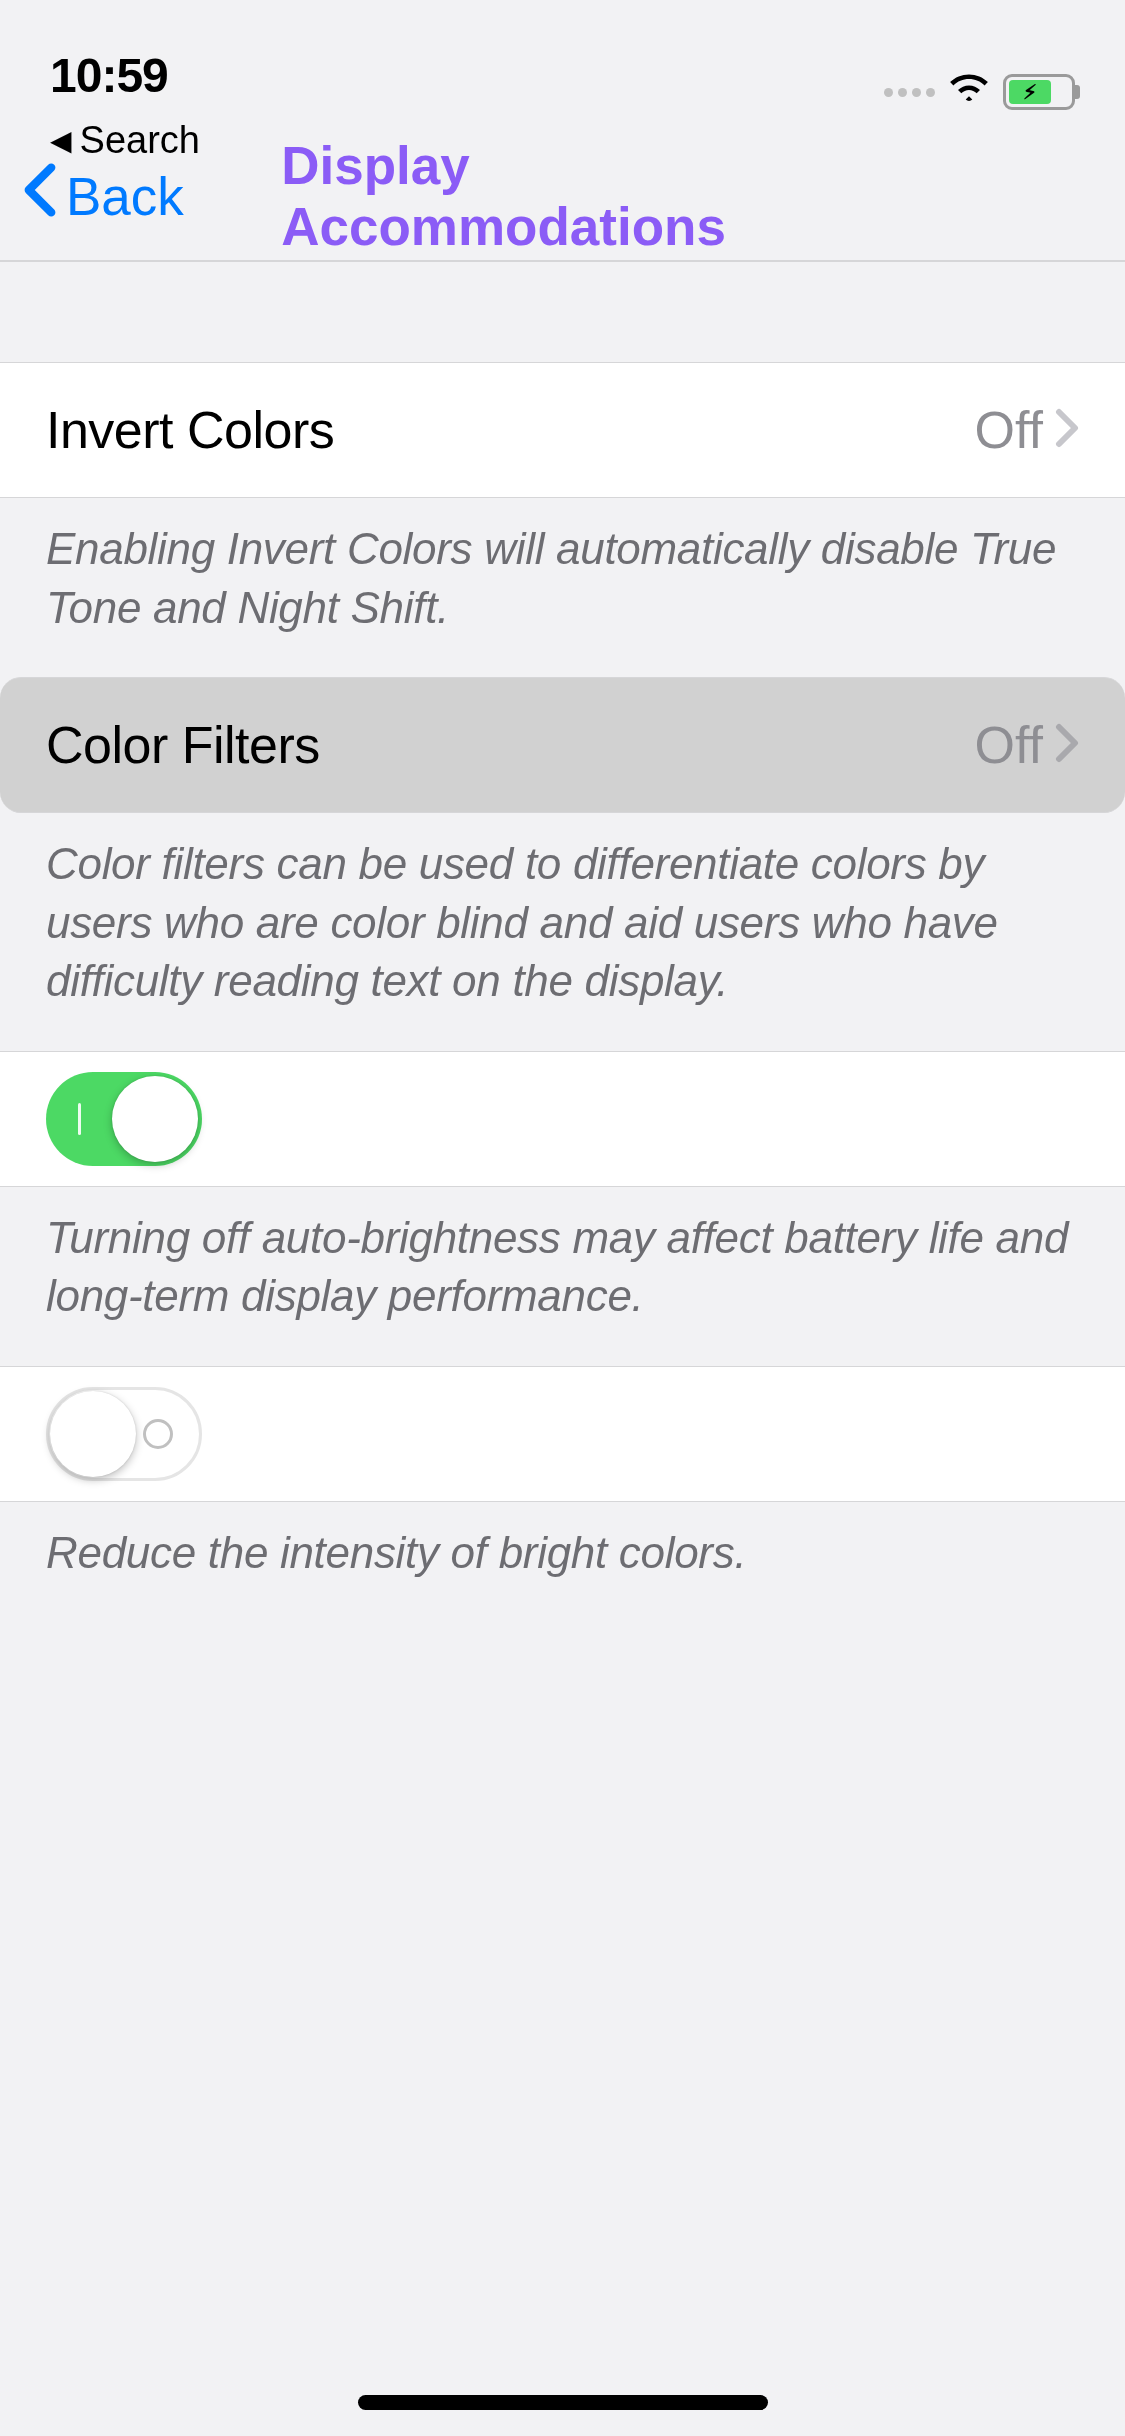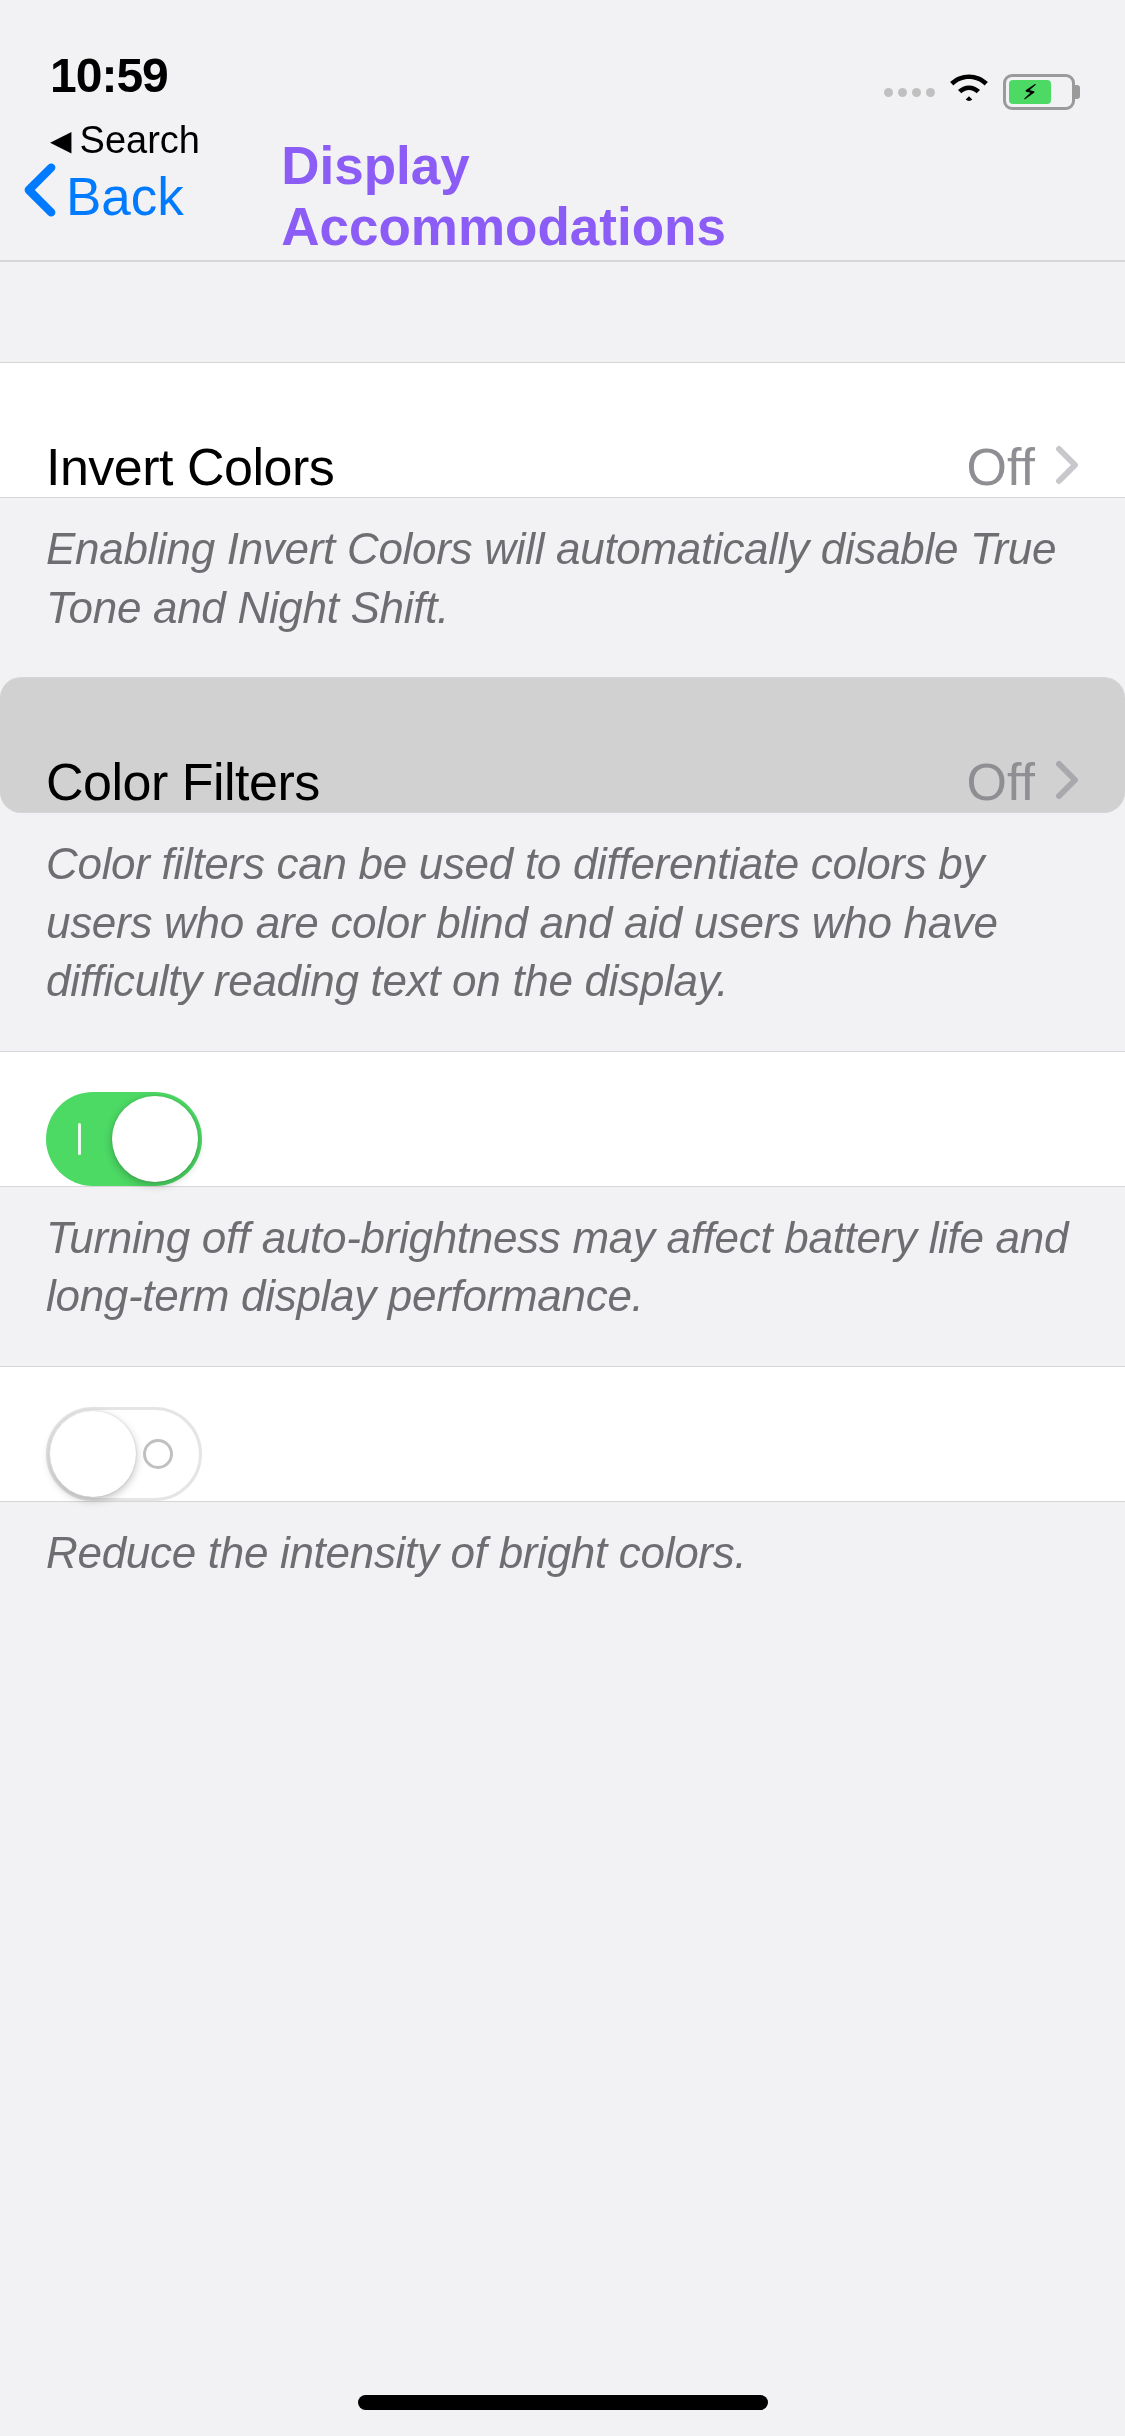--- a/index.html
+++ b/index.html
@@ -123,40 +123,40 @@
       font-size: 53px;
       font-weight: 600;
       color: #8b5cf6;
     }
     .spacer {
       height: 100px;
     }
     .cell {
       background: #fff;
       display: flex;
-      align-items: flex-end;
+      align-items: center;
       justify-content: space-between;
       padding: 0 46px;
       height: 136px;
       border-top: 1px solid #d6d6d8;
       border-bottom: 1px solid #d6d6d8;
     }
     .cell.highlighted {
       background: #d1d1d1;
       border-radius: 21px;
     }
     .cell-label {
       font-size: 52px;
       color: #000;
       letter-spacing: -0.5px;
     }
     .cell-right {
       display: flex;
       align-items: center;
-      gap: 20px;
+      gap: 12px;
     }
     .cell-value {
       font-size: 52px;
       color: #8e8e93;
     }
     .chevron-right svg {
       width: 24px;
       height: 40px;
     }
     .footer-text {

